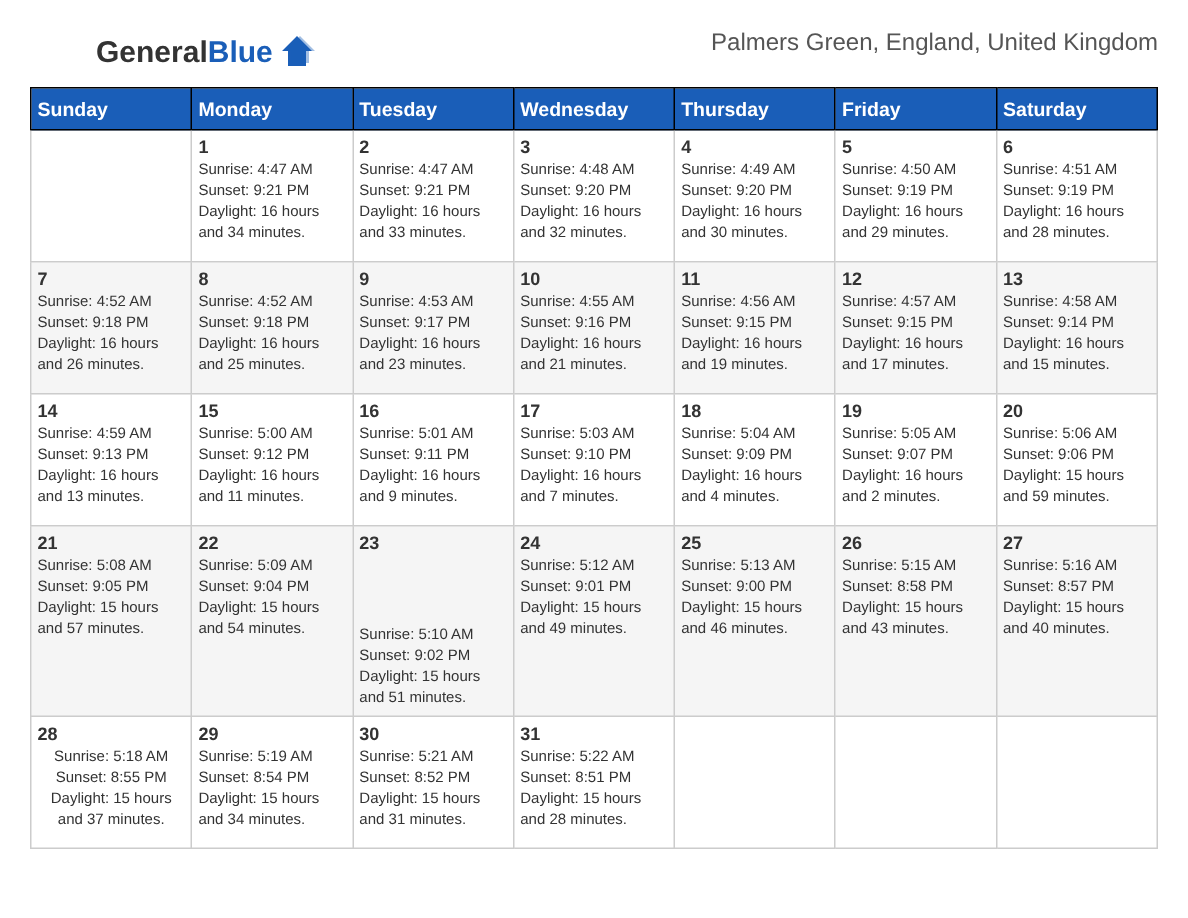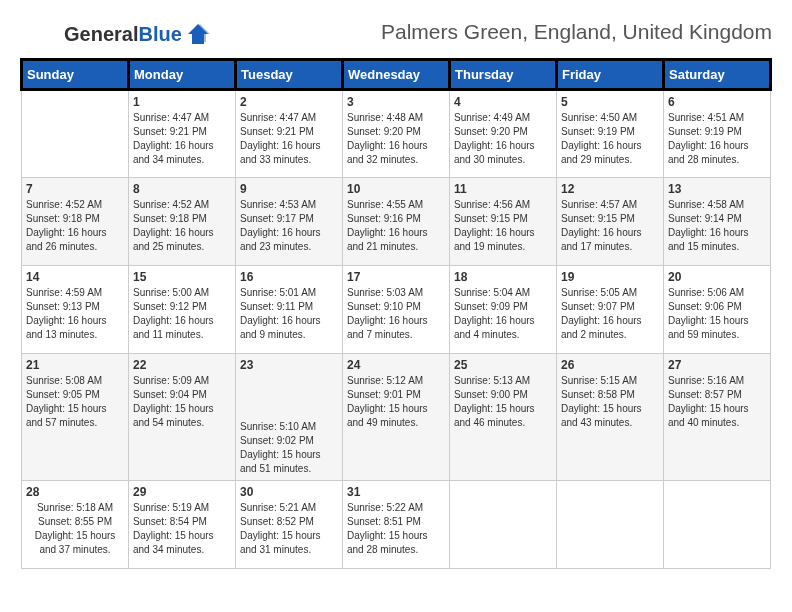--- a/index.html
+++ b/index.html
@@ -36,35 +36,35 @@
     }
     .title-area {
       text-align: right;
     }
     .month-year {
       font-size: 36px;
       font-weight: bold;
       color: #333;
     }
     .location {
-      font-size: 21px;
+      font-size: 16px;
       color: #555;
     }
     .calendar {
       width: 100%;
       border-collapse: collapse;
       font-size: 11px;
     }
     .calendar th {
       background-color: #1a5eb8;
       color: #fff;
       padding: 6px 4px;
       text-align: left;
       font-size: 13px;
-      border: 3px solid #000000;
+      border: 1px solid #000000;
     }
     .calendar td {
       border: 1px solid #ccc;
       vertical-align: top;
       padding: 4px;
       width: calc(100% / 7);
       height: 88px;
       background: #fff;
     }
     .calendar tr:nth-child(even) td {

